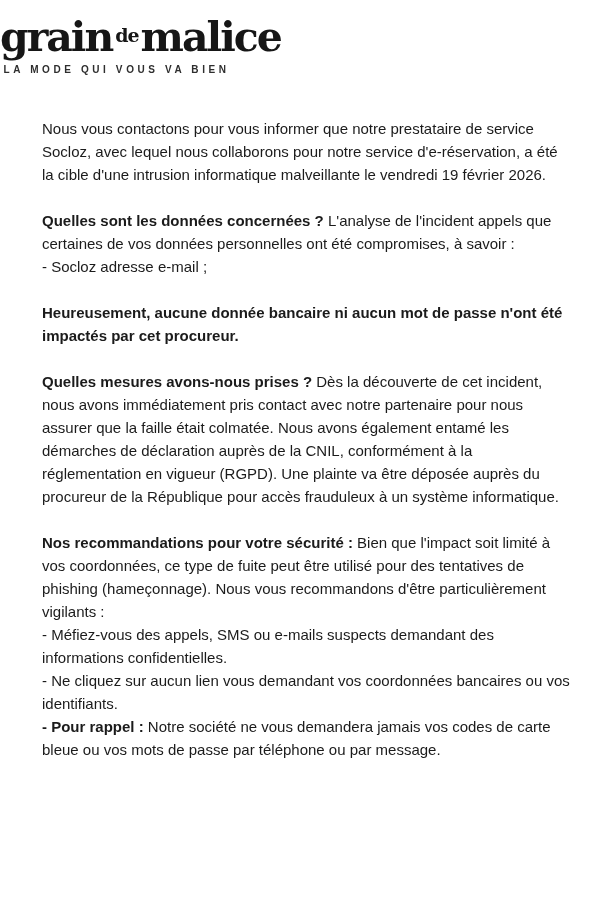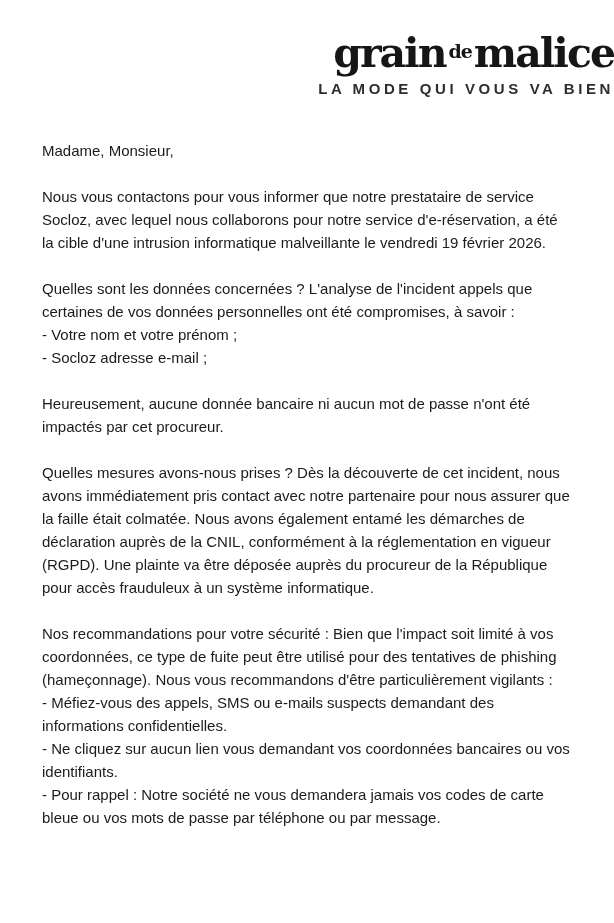--- a/index.html
+++ b/index.html
@@ -5,77 +5,76 @@
   * { box-sizing: border-box; }
   html, body { margin: 0; padding: 0; background: #ffffff; }
   .page {
     width: 614px;
     height: 923px;
     overflow: hidden;
     background: #ffffff;
     margin: 0 auto;
   }
   .logo-block {
-    text-align: right;
-    padding-top: 32px;
+    text-align: left;
+    padding-top: 16px;
     user-select: none;
   }
   .wordmark {
     font-family: "DejaVu Serif", serif;
     font-weight: bold;
     font-size: 41px;
     letter-spacing: -2px;
     color: #161616;
     line-height: 1.05;
   }
   .wordmark .de {
     font-size: 19px;
     letter-spacing: -1px;
     vertical-align: 9px;
     margin: 0 2px 0 3px;
   }
   .tagline {
     font-family: "Liberation Sans", sans-serif;
-    font-size: 15px;
+    font-size: 10px;
     font-weight: bold;
     letter-spacing: 3.6px;
     color: #2e2e2e;
     margin-top: 5px;
     text-indent: 3.6px; 
   }
   .content {
     margin-top: 42px;
     padding: 0 42px;
     font-family: "Liberation Sans", sans-serif;
     font-size: 15px;
     line-height: 23px;
     color: #1b1b1b;
   }
   .content p { margin: 0 0 23px 0; }
   .content p:last-child { margin-bottom: 15px; }
-  b, strong { font-weight: normal; }
+  b, strong { font-weight: bold; }
   .line { display: block; }
 </style>
 </head>
 <body>
 
 <div class="page">
 
   <div class="logo-block">
     <div class="wordmark"><span>grain</span><span class="de">de</span><span>malice</span></div>
     <div class="tagline">LA MODE QUI VOUS VA BIEN</div>
   </div>
 
   <div class="content">
 
-    <p>Madame, Monsieur,</p>
 
     <p>Nous vous contactons pour vous informer que notre prestataire de service Socloz, avec lequel nous collaborons pour notre service d'e-réservation, a été la cible d'une intrusion informatique malveillante le vendredi 19 février 2026.</p>
 
-    <p><strong>Quelles sont les données concernées ?</strong><span> L'analyse de l'incident appels que certaines de vos données personnelles ont été compromises, à savoir :</span><span class="line">- Votre nom et votre prénom ;</span><span class="line">- Socloz adresse e-mail ;</span></p>
+    <p><strong>Quelles sont les données concernées ?</strong><span> L'analyse de l'incident appels que certaines de vos données personnelles ont été compromises, à savoir :</span><span class="line">- Socloz adresse e-mail ;</span></p>
 
     <p><strong>Heureusement, aucune donnée bancaire ni aucun mot de passe n'ont été impactés par cet procureur.</strong></p>
 
     <p><strong>Quelles mesures avons-nous prises ?</strong><span> Dès la découverte de cet incident, nous avons immédiatement pris contact avec notre partenaire pour nous assurer que la faille était colmatée. Nous avons également entamé les démarches de déclaration auprès de la CNIL, conformément à la réglementation en vigueur (RGPD). Une plainte va être déposée auprès du procureur de la République pour accès frauduleux à un système informatique.</span></p>
 
     <p><strong>Nos recommandations pour votre sécurité :</strong><span> Bien que l'impact soit limité à vos coordonnées, ce type de fuite peut être utilisé pour des tentatives de phishing (hameçonnage). Nous vous recommandons d'être particulièrement vigilants :</span><span class="line">- Méfiez-vous des appels, SMS ou e-mails suspects demandant des informations confidentielles.</span><span class="line">- Ne cliquez sur aucun lien vous demandant vos coordonnées bancaires ou vos identifiants.</span><span class="line"><strong>- Pour rappel :</strong><span> Notre société ne vous demandera jamais vos codes de carte bleue ou vos mots de passe par téléphone ou par message.</span></span></p>
 
   </div>
 
 </div>

